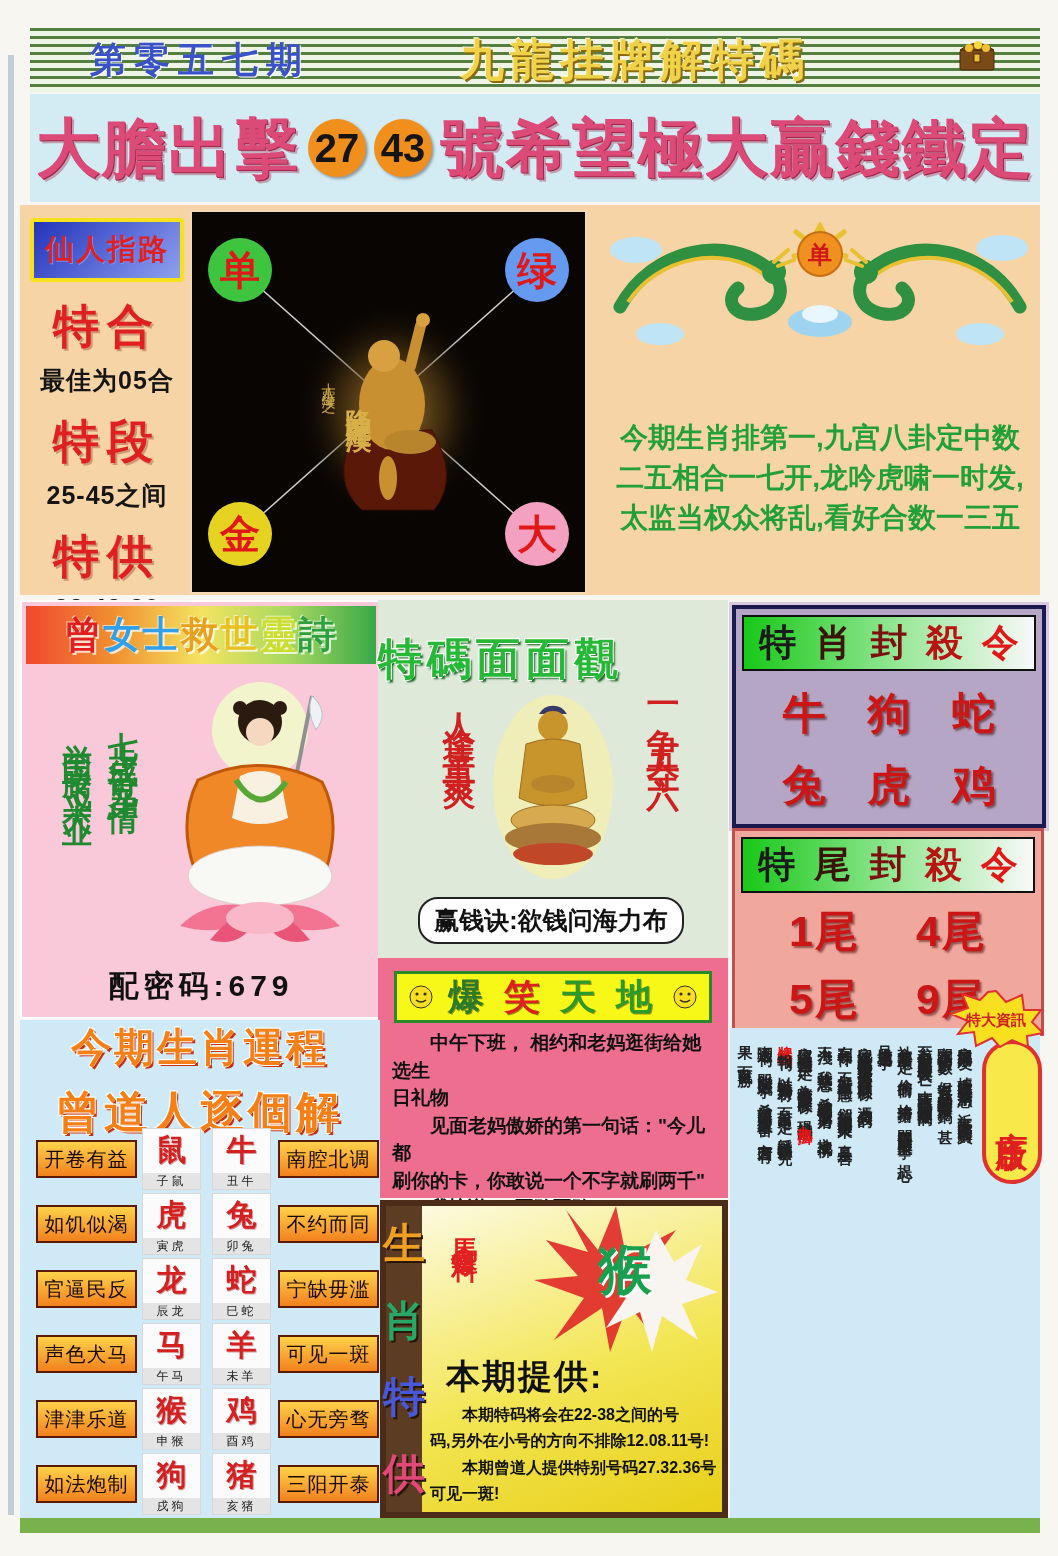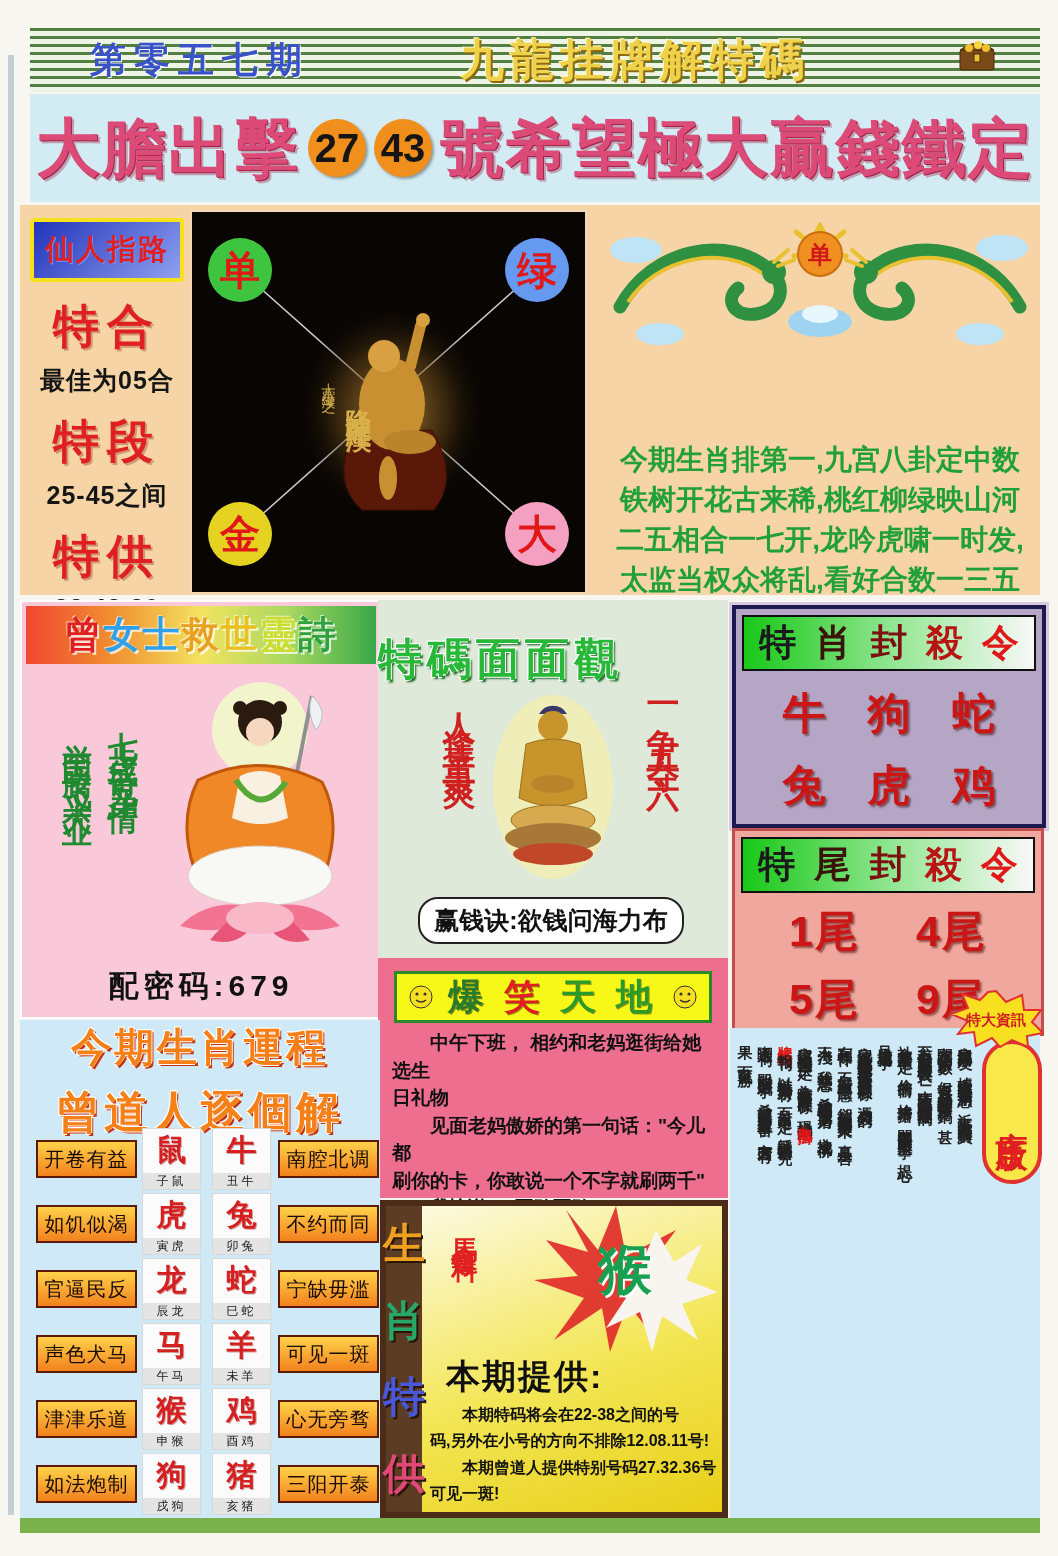--- a/index.html
+++ b/index.html
@@ -46,21 +46,21 @@
     font-size:40px;font-weight:bold;color:#e01818;}
   #c-dan{left:16px;top:26px;background:#3fc43f;}
   #c-lv{right:16px;top:26px;background:#6699f0;}
   #c-jin{left:16px;bottom:26px;background:#e6d321;}
   #c-da{right:16px;bottom:26px;background:#f4a0c0;}
   #cap-small{left:128px;top:160px;font-size:14px;color:#caa84a;letter-spacing:4px;}
   #cap-large{left:150px;top:176px;font-size:26px;font-weight:bold;color:#d8b04a;letter-spacing:6px;}
   
   #dragon-head{left:600px;top:368px;width:440px;text-align:center;font-size:40px;font-weight:bold;
     color:#e01020;letter-spacing:3px;text-shadow:2px 2px 0 rgba(120,0,0,.3);}
-  #dragon-poem{left:596px;top:440px;width:448px;text-align:center;
+  #dragon-poem{left:596px;top:418px;width:448px;text-align:center;
     font-size:28px;font-weight:bold;color:#22a038;line-height:1.43;}
 
   
   
   #goddess{left:20px;top:600px;width:358px;height:415px;background:#f9c9d9;border:2px solid #fff;}
   #goddess-head{margin:4px;height:58px;display:flex;align-items:center;justify-content:center;
     background:linear-gradient(90deg,#f04830,#f09030,#f3e360,#a8d860,#38a848);
     font-size:37px;font-weight:bold;letter-spacing:2px;}
   #goddess-head span{text-shadow:2px 2px 0 rgba(255,255,255,.75),-1px -1px 0 rgba(255,255,255,.6);}
   .gt0{color:#e02020}.gt1{color:#30a0e8}.gt2{color:#30a0e8}
@@ -235,21 +235,20 @@
     <g>
       <path d="M222 4 L232 22 L212 22 Z M198 10 L216 24 M246 10 L228 24 M196 34 L212 32 M248 34 L232 32" stroke="#e8c030" stroke-width="5" fill="#e8c030" stroke-linecap="round"></path>
       <circle cx="222" cy="32" r="22" fill="#f09020" stroke="#c86e10" stroke-width="2"></circle>
       <text x="222" y="41" text-anchor="middle" font-size="24" font-weight="bold" fill="#d01818">单</text>
     </g>
     <ellipse cx="222" cy="100" rx="32" ry="15" fill="#9fd4f0"></ellipse>
     <ellipse cx="222" cy="92" rx="18" ry="9" fill="#e8f6fd"></ellipse>
   </svg>
   <div id="dragon-poem" class="abs">
     <div>今期生肖排第一,九宫八卦定中数</div>
-    <div>铁树开花古来稀,桃红柳绿映山河</div>
     <div>二五相合一七开,龙吟虎啸一时发,</div>
     <div>太监当权众将乱,看好合数一三五</div>
   </div>
 
   <div id="goddess" class="abs">
     <div id="goddess-head">
       <span class="gt0">曾</span>
       <span class="gt1">女</span>
       <span class="gt2">士</span>
       <span class="gt3">救</span>

